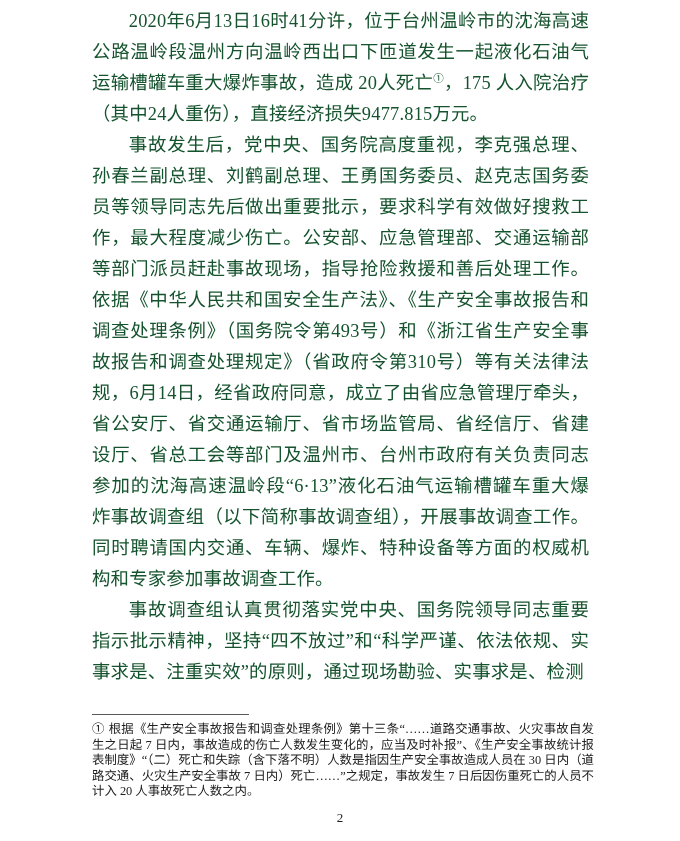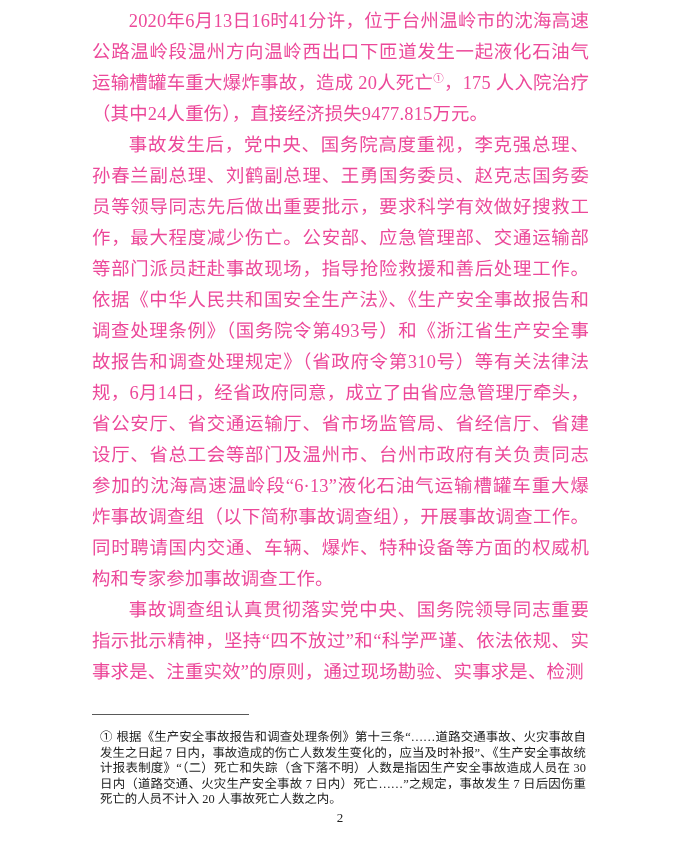--- a/index.html
+++ b/index.html
@@ -17,21 +17,21 @@
     font-family: "Liberation Serif", "DejaVu Serif", serif;
   }
   .body-text {
     position: absolute;
     left: 92px;
     top: 6px;
     width: 497px;
     font-size: 18.4px;
     line-height: 31px;
     text-align: justify;
-    color: #ec4899;
+    color: #14532d;
     letter-spacing: 0.2px;
   }
   .body-text p {
     margin: 0;
     padding: 0;
     text-indent: 2em;
   }
   .footnote-ref {
     font-size: 10.5px;
     vertical-align: super;
@@ -48,21 +48,21 @@
   .footnote-area {
     position: absolute;
     left: 92px;
     top: 722px;
     width: 502px;
     font-size: 12.4px;
     line-height: 15.6px;
     text-align: justify;
     color: #212121;
   }
-  .footnote-area p { margin: 8px; padding: 0; }
+  .footnote-area p { margin: 0; padding: 0; }
   .footnote-marker { margin-right: 4px; }
   .page-number {
     position: absolute;
     left: 0;
     top: 810px;
     width: 100%;
     text-align: center;
     font-size: 13px;
     color: #212121;
   }

